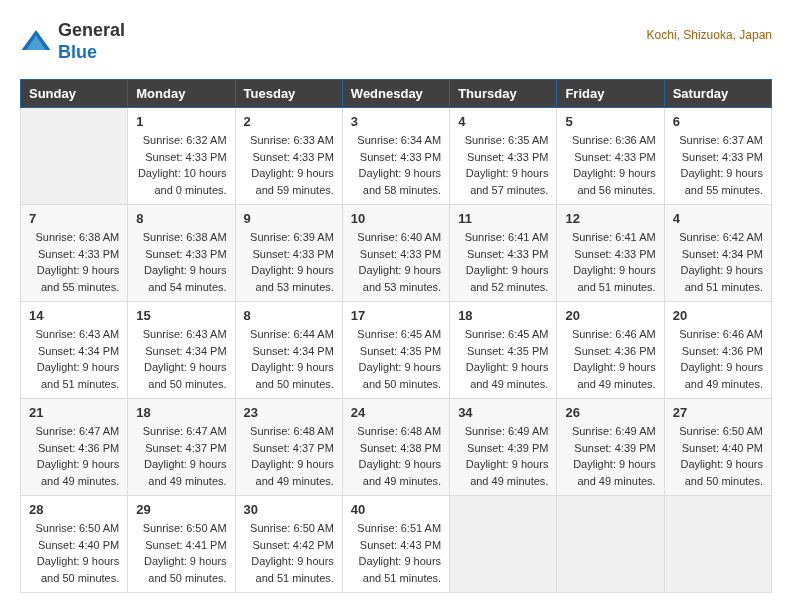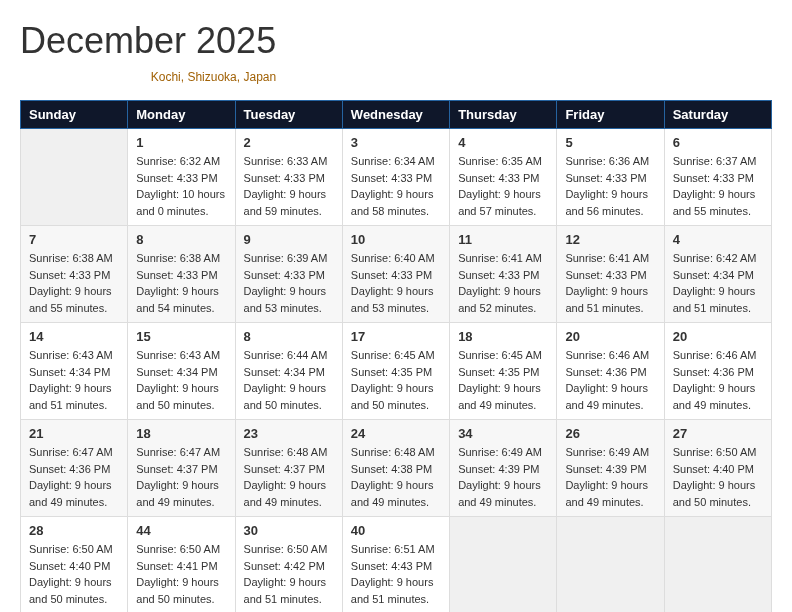--- a/index.html
+++ b/index.html
@@ -44,21 +44,21 @@
       font-size: 12px;
       color: #a16207;
       margin-top: 8px;
     }
     .calendar {
       width: 100%;
       border-collapse: collapse;
       border: 1px solid #ccc;
     }
     .calendar th {
-      background: #0f172a;
+      background: #404040;
       color: #fff;
       font-size: 13px;
       font-weight: bold;
       padding: 6px 8px;
       text-align: left;
       border: 1px solid #2563a0;
     }
     .calendar td {
       vertical-align: top;
       padding: 6px 8px;
@@ -74,31 +74,41 @@
     }
     .day-number {
       font-weight: bold;
       font-size: 13px;
       display: block;
       margin-bottom: 3px;
     }
     .day-info {
       line-height: 1.5;
       font-size: 11px;
+      text-align: right;
     }
     .empty-cell {
       background: #f0f0f0 !important;
     }
   </style>
 </head>
 <body>
 
 <div class="header">
+  <div class="logo">
+    <svg class="logo-icon" viewBox="0 0 40 40" xmlns="http://www.w3.org/2000/svg">
+      <polygon points="20,5 38,30 2,30" fill="#1a6fc4"></polygon>
+      <polygon points="20,12 32,30 8,30" fill="#4a9fd4"></polygon>
+    </svg>
+    <div class="logo-text">
+      <span class="logo-general">General</span><br>
+      <span class="logo-blue">Blue</span>
+    </div>
+  </div>
   <div class="title-block">
-    <div class="month-title">December 2025</div>
     <div class="location">Kochi, Shizuoka, Japan</div>
   </div>
 </div>
 
 <table class="calendar">
   <thead>
     <tr>
     <th>Sunday</th>
         <th>Monday</th>
         <th>Tuesday</th>
@@ -225,21 +235,21 @@
           <span class="day-number">27</span>
           <div class="day-info">Sunrise: 6:50 AM<br>Sunset: 4:40 PM<br>Daylight: 9 hours and 50 minutes.</div>
         </td>
       </tr>
       <tr>
         <td>
           <span class="day-number">28</span>
           <div class="day-info">Sunrise: 6:50 AM<br>Sunset: 4:40 PM<br>Daylight: 9 hours and 50 minutes.</div>
         </td>
         <td>
-          <span class="day-number">44</span>
+          <span class="day-number">29</span>
           <div class="day-info">Sunrise: 6:50 AM<br>Sunset: 4:41 PM<br>Daylight: 9 hours and 50 minutes.</div>
         </td>
         <td>
           <span class="day-number">30</span>
           <div class="day-info">Sunrise: 6:50 AM<br>Sunset: 4:42 PM<br>Daylight: 9 hours and 51 minutes.</div>
         </td>
         <td>
           <span class="day-number">40</span>
           <div class="day-info">Sunrise: 6:51 AM<br>Sunset: 4:43 PM<br>Daylight: 9 hours and 51 minutes.</div>
         </td>

